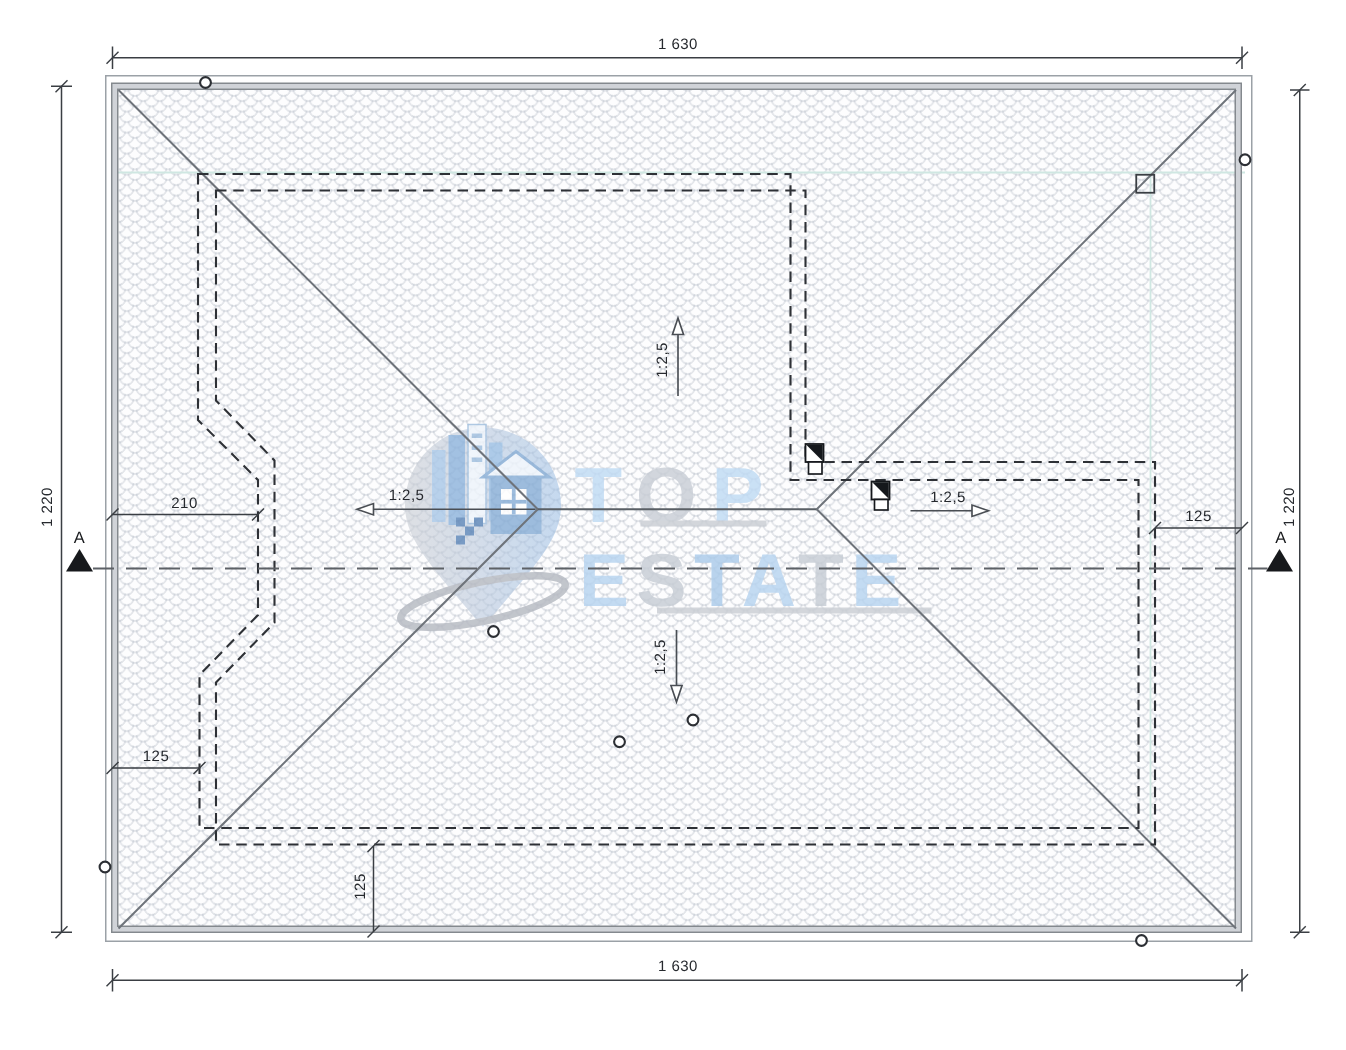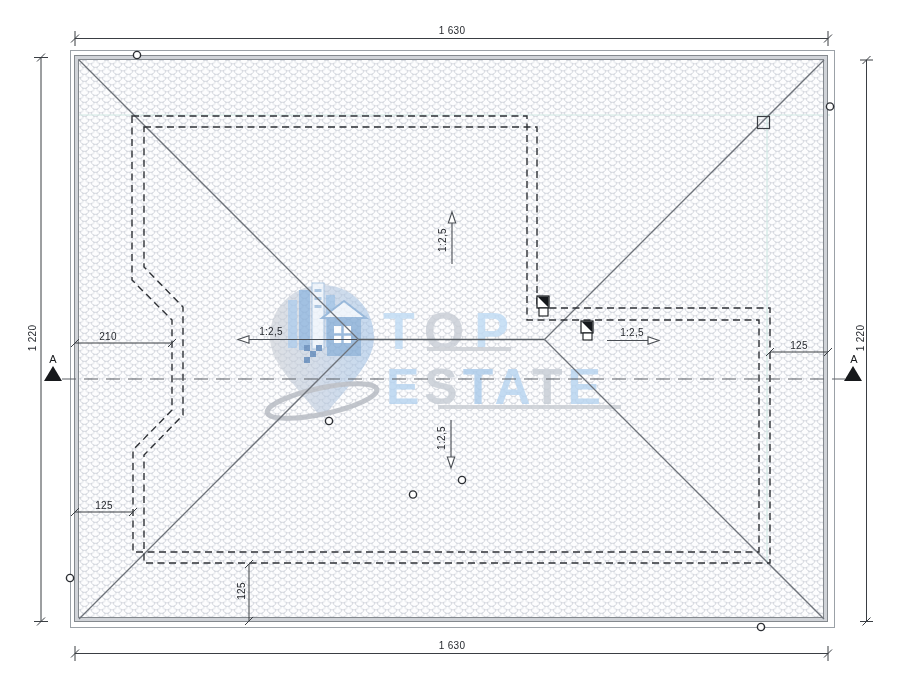--- a/index.html
+++ b/index.html
@@ -182,21 +182,21 @@
     <g fill="#17191c">
       <polygon points="53,366 44,381 62,381"></polygon>
       <polygon points="853,366 844,381 862,381"></polygon>
     </g>
   </svg>
 
   <div class="lbl" style="left:452px;top:30px;">1 630</div>
   <div class="lbl" style="left:452px;top:645px;">1 630</div>
   <div class="lbl rot" style="left:32px;top:338px;">1 220</div>
   <div class="lbl rot" style="left:860px;top:338px;">1 220</div>
-  <div class="lbl" style="left:108px;top:336px;">210</div>
+  <div class="lbl" style="left:123px;top:336px;">210</div>
   <div class="lbl" style="left:104px;top:505px;">125</div>
   <div class="lbl" style="left:799px;top:345px;">125</div>
   <div class="lbl rot" style="left:241px;top:591px;">125</div>
 
   <div class="lbl" style="left:271px;top:331px;">1:2,5</div>
   <div class="lbl" style="left:632px;top:332px;">1:2,5</div>
   <div class="lbl rot" style="left:442px;top:240px;">1:2,5</div>
   <div class="lbl rot" style="left:441px;top:438px;">1:2,5</div>
 
   <div class="lbl sec" style="left:53px;top:359px;">A</div>

